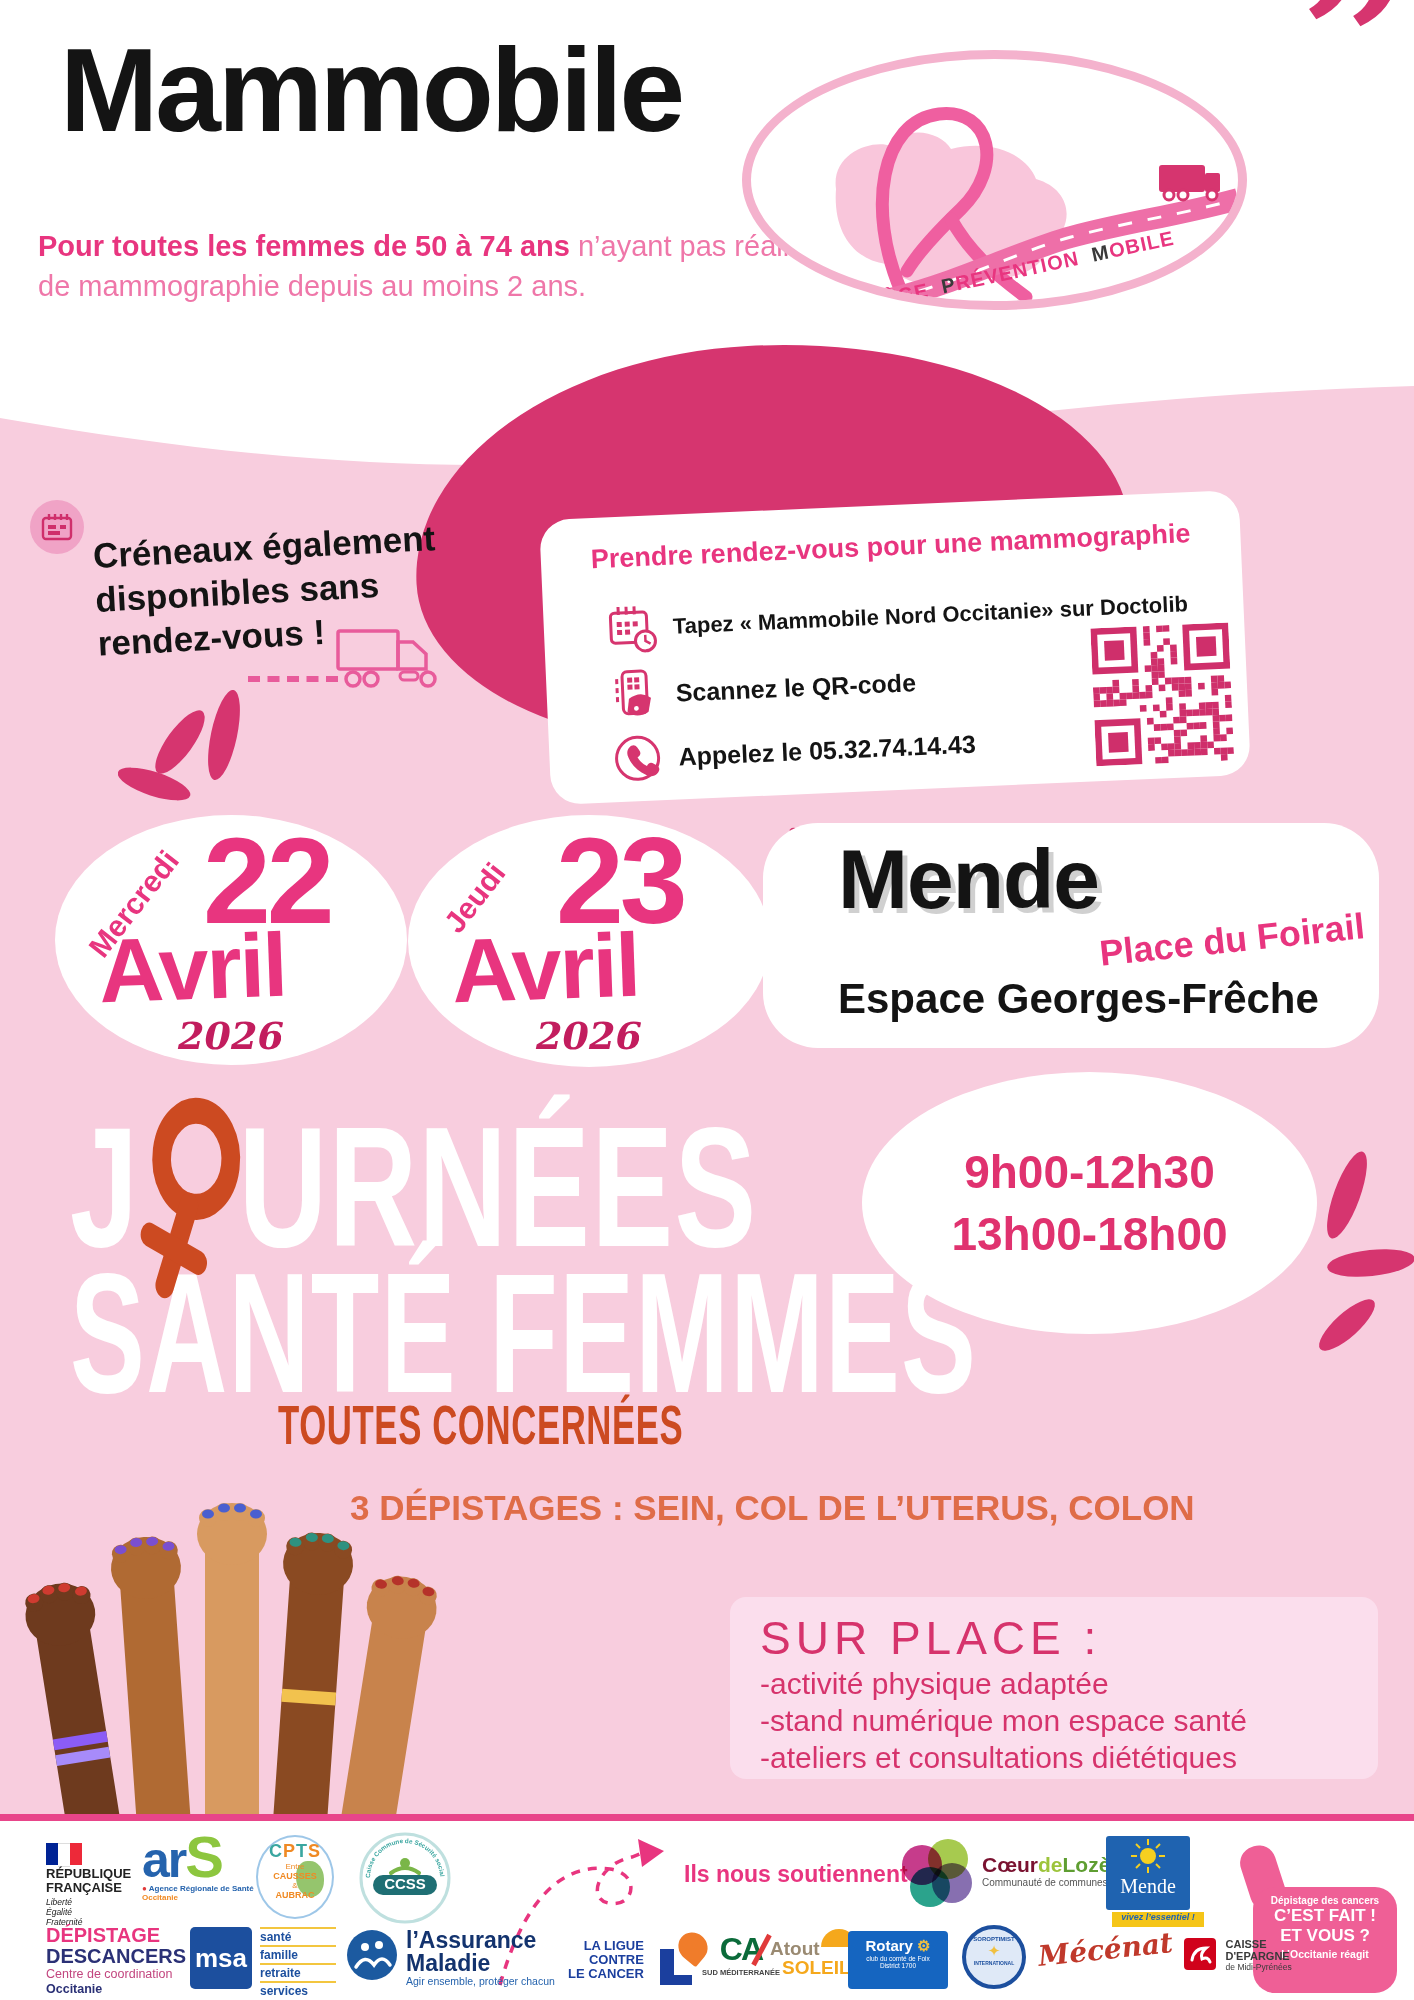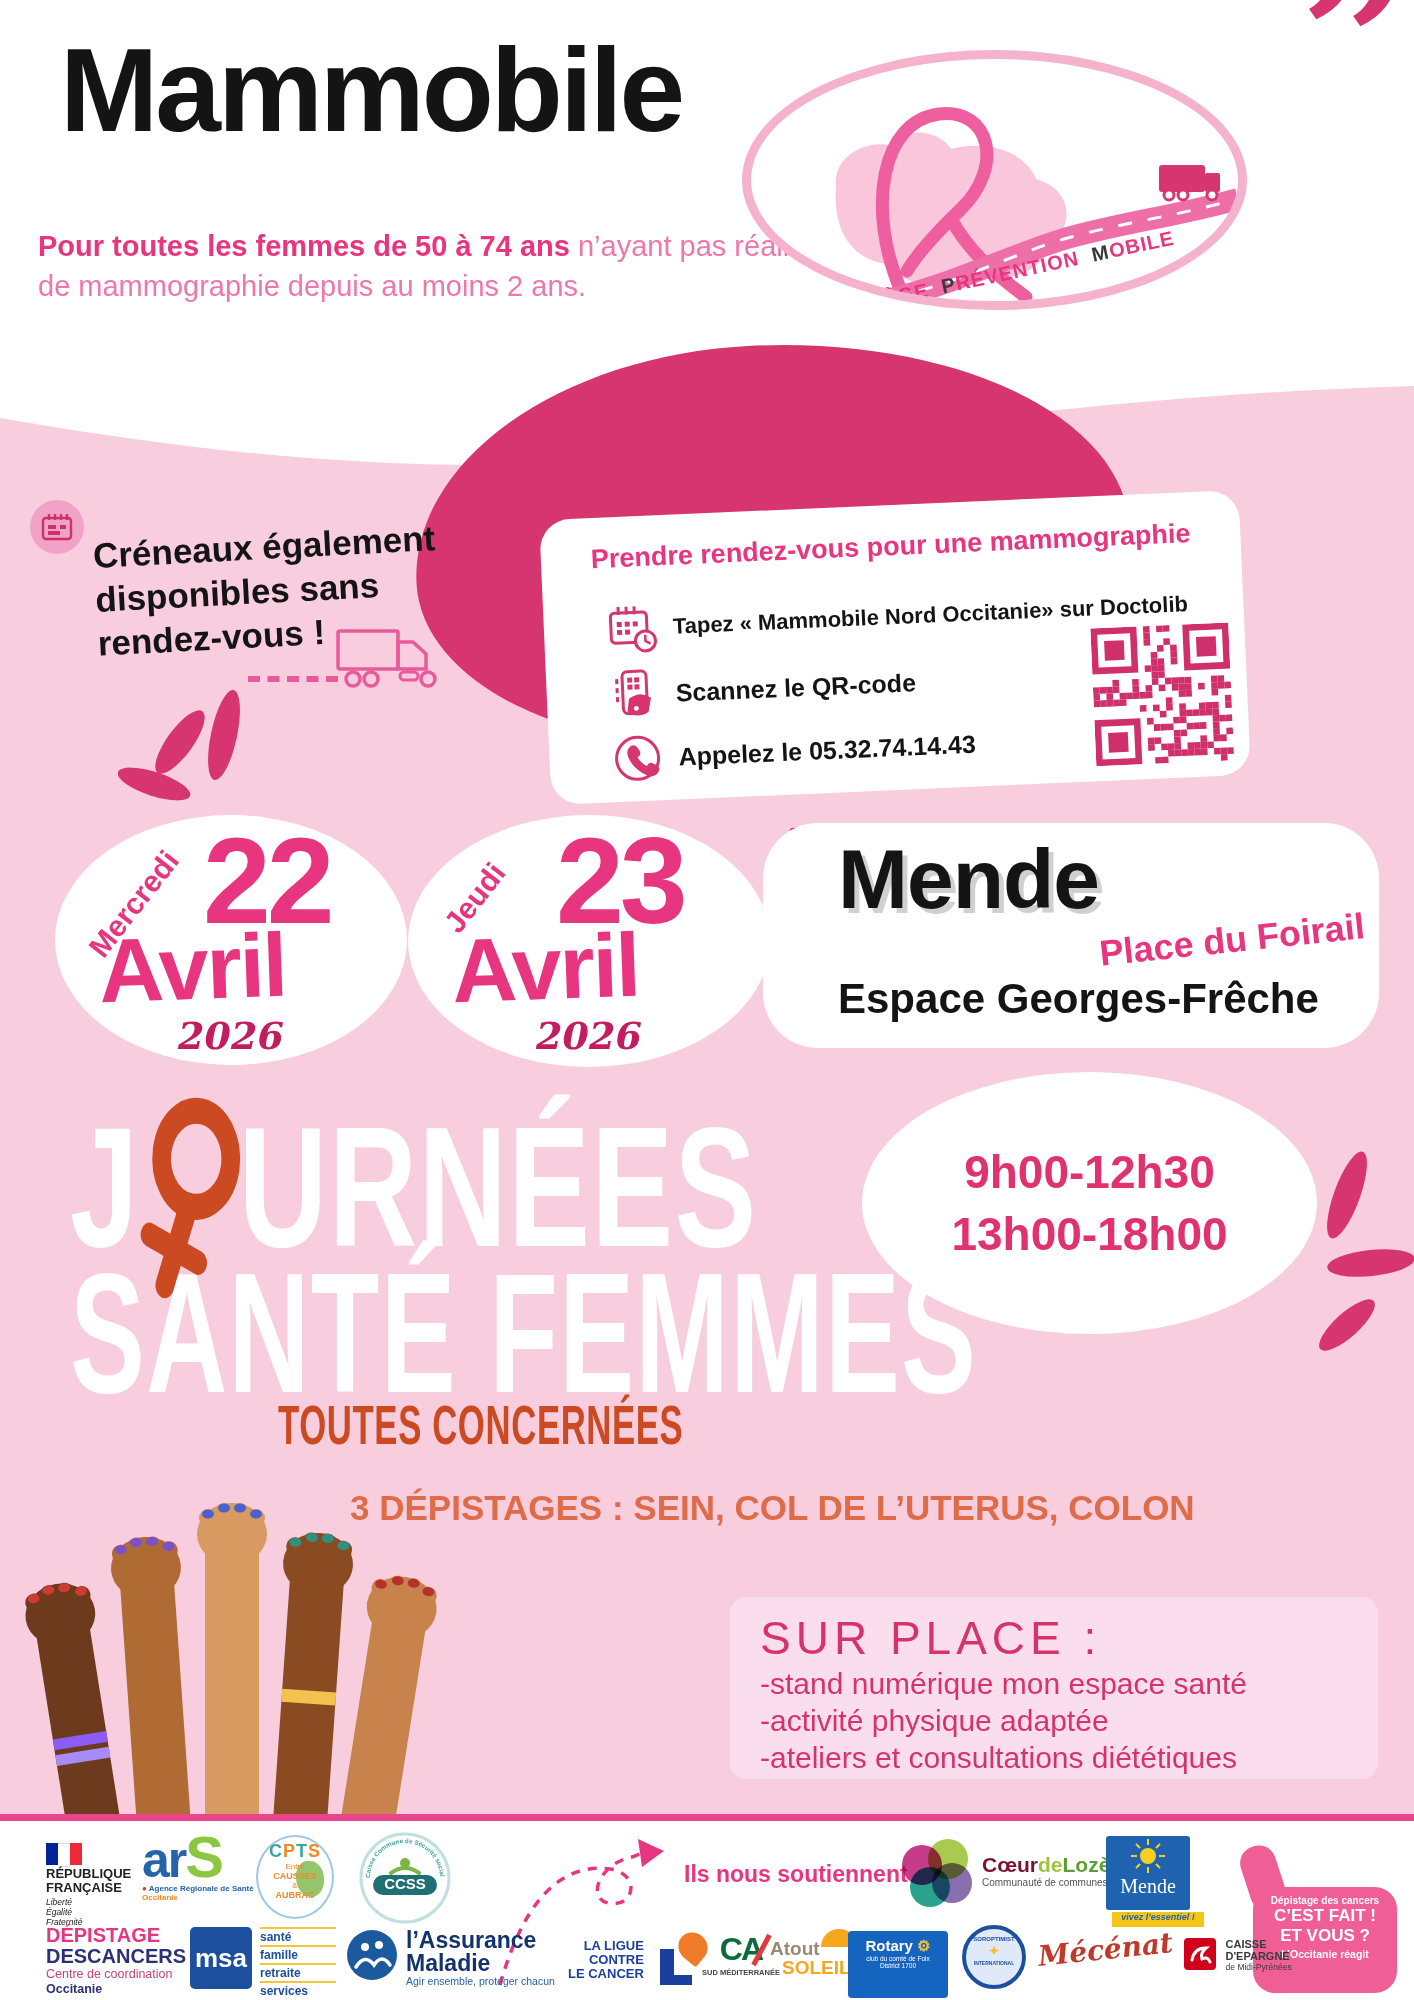--- a/index.html
+++ b/index.html
@@ -450,22 +450,22 @@
         <circle cx="24" cy="12" r="9" fill="#c8834c"></circle>
       <ellipse cx="-24" cy="8" rx="6" ry="4.5" fill="#b5322a"></ellipse>
         <ellipse cx="-8" cy="2" rx="6" ry="4.5" fill="#b5322a"></ellipse>
         <ellipse cx="8" cy="2" rx="6" ry="4.5" fill="#b5322a"></ellipse>
         <ellipse cx="24" cy="8" rx="6" ry="4.5" fill="#b5322a"></ellipse>
     </g>
   </svg>
 
   <div class="abs onsite">
     <div class="onsite-title">SUR PLACE :</div>
+    <div class="onsite-item">-activité physique adaptée</div>
     <div class="onsite-item">-stand numérique mon espace santé</div>
-    <div class="onsite-item">-activité physique adaptée</div>
     <div class="onsite-item">-ateliers et consultations diététiques</div>
   </div>
 
   <div class="abs foot-line"></div>
   <div class="abs footer">
 
     <div class="fl" style="left:46px;top:22px">
       <div class="flag">
           <span style="background:#002395"></span>
           <span style="background:#fff;border-top:1px solid #ddd;border-bottom:1px solid #ddd"></span>
@@ -605,21 +605,21 @@
       </div>
       <div style="font-size:7.5px;color:#444;font-weight:bold">SUD MÉDITERRANÉE</div>
     </div>
 
     <div class="fl" style="left:770px;top:118px">
       <div style="position:absolute;right:-6px;top:-10px;width:36px;height:18px;background:#f5a81c;border-radius:18px 18px 0 0"></div>
       <div style="position:relative;font-size:19px;font-weight:800;color:#9a8a72;line-height:19px">Atout</div>
       <div style="position:relative;font-size:19px;font-weight:900;color:#f5a81c;line-height:19px;margin-left:12px">SOLEIL</div>
     </div>
 
-    <div class="fl" style="left:848px;top:110px;width:100px;height:67px;background:#1565c0;border-radius:4px;text-align:center;color:#fff">
+    <div class="fl" style="left:848px;top:110px;width:100px;height:58px;background:#1565c0;border-radius:4px;text-align:center;color:#fff">
       <div style="font-size:15px;font-weight:bold;padding-top:6px"><span>Rotary</span> <span style="color:#f0c040">⚙</span></div>
       <div style="font-size:6.5px">club du comté de Foix</div>
       <div style="font-size:6.5px">District 1700</div>
     </div>
 
     <div class="fl" style="left:962px;top:104px;width:64px;height:64px;border:4px solid #1c4f9e;border-radius:50%;background:#dfe9f7;text-align:center;box-sizing:border-box">
       <div style="font-size:6px;font-weight:900;color:#1c4f9e;margin-top:7px">SOROPTIMIST</div>
       <div style="font-size:15px;color:#f0c040">✦</div>
       <div style="font-size:5px;font-weight:900;color:#1c4f9e">INTERNATIONAL</div>
     </div>

